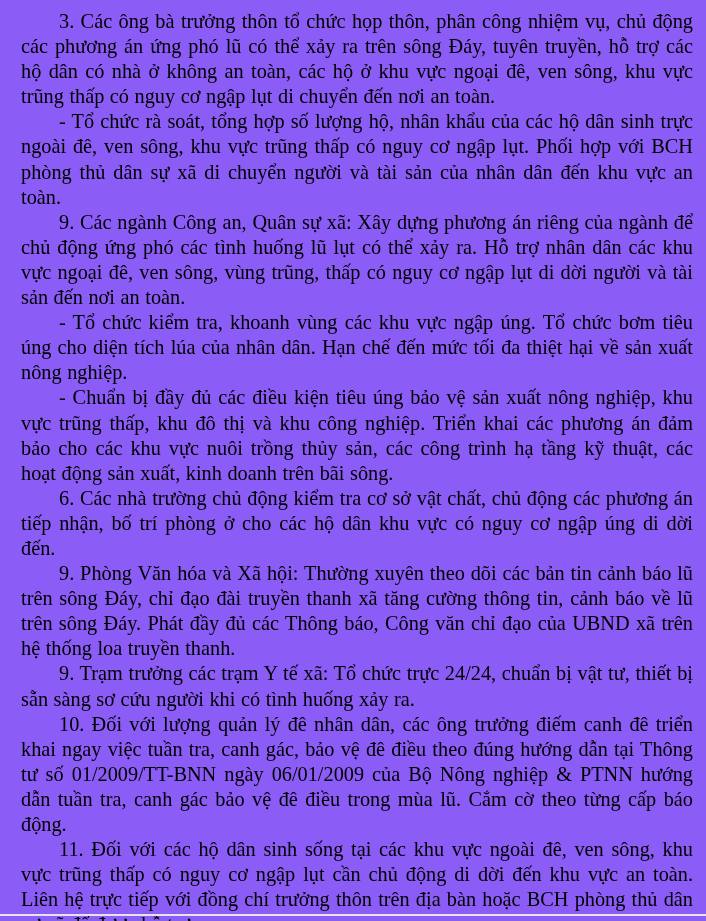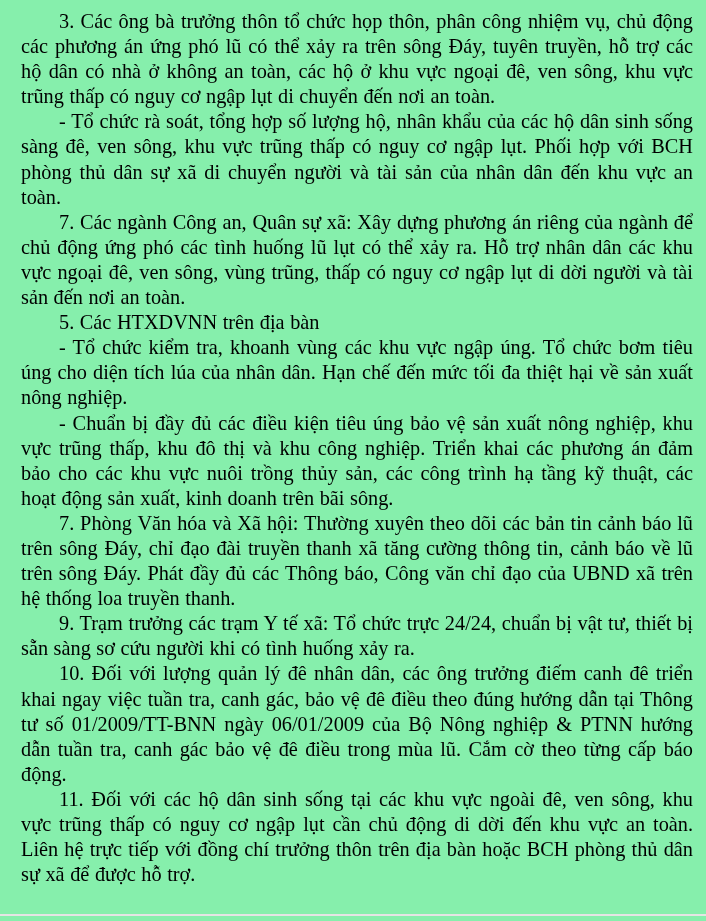--- a/index.html
+++ b/index.html
@@ -4,21 +4,21 @@
 <style>
   html, body {
     margin: 0;
     padding: 0;
     background: #ffffff;
   }
   .page {
     position: relative;
     width: 706px;
     height: 921px;
-    background: #86efac;
+    background: #8b5cf6;
     overflow: hidden;
     font-family: "Liberation Serif", "DejaVu Serif", serif;
   }
   .text-block {
     position: absolute;
     top: 9px;
     left: 21px;
     width: 672px;
     color: #000000;
     font-size: 20.3px;
@@ -39,24 +39,24 @@
     height: 2px;
     background: #e4e4e4;
   }
 </style>
 </head>
 <body>
 
 <div class="page">
   <div class="text-block">
     <p class="para">3. Các ông bà trưởng thôn tổ chức họp thôn, phân công nhiệm vụ, chủ động các phương án ứng phó lũ có thể xảy ra trên sông Đáy, tuyên truyền, hỗ trợ các hộ dân có nhà ở không an toàn, các hộ ở khu vực ngoại đê, ven sông, khu vực trũng thấp có nguy cơ ngập lụt di chuyển đến nơi an toàn.</p>
-    <p class="para">- Tổ chức rà soát, tổng hợp số lượng hộ, nhân khẩu của các hộ dân sinh sống sàng đê, ven sông, khu vực trũng thấp có nguy cơ ngập lụt. Phối hợp với BCH phòng thủ dân sự xã di chuyển người và tài sản của nhân dân đến khu vực an toàn.</p>
-    <p class="para">7. Các ngành Công an, Quân sự xã: Xây dựng phương án riêng của ngành để chủ động ứng phó các tình huống lũ lụt có thể xảy ra. Hỗ trợ nhân dân các khu vực ngoại đê, ven sông, vùng trũng, thấp có nguy cơ ngập lụt di dời người và tài sản đến nơi an toàn.</p>
-    <p class="para">5. Các HTXDVNN trên địa bàn</p>
+    <p class="para">- Tổ chức rà soát, tổng hợp số lượng hộ, nhân khẩu của các hộ dân sinh trực ngoài đê, ven sông, khu vực trũng thấp có nguy cơ ngập lụt. Phối hợp với BCH phòng thủ dân sự xã di chuyển người và tài sản của nhân dân đến khu vực an toàn.</p>
+    <p class="para">9. Các ngành Công an, Quân sự xã: Xây dựng phương án riêng của ngành để chủ động ứng phó các tình huống lũ lụt có thể xảy ra. Hỗ trợ nhân dân các khu vực ngoại đê, ven sông, vùng trũng, thấp có nguy cơ ngập lụt di dời người và tài sản đến nơi an toàn.</p>
     <p class="para">- Tổ chức kiểm tra, khoanh vùng các khu vực ngập úng. Tổ chức bơm tiêu úng cho diện tích lúa của nhân dân. Hạn chế đến mức tối đa thiệt hại về sản xuất nông nghiệp.</p>
     <p class="para">- Chuẩn bị đầy đủ các điều kiện tiêu úng bảo vệ sản xuất nông nghiệp, khu vực trũng thấp, khu đô thị và khu công nghiệp. Triển khai các phương án đảm bảo cho các khu vực nuôi trồng thủy sản, các công trình hạ tầng kỹ thuật, các hoạt động sản xuất, kinh doanh trên bãi sông.</p>
-    <p class="para">7. Phòng Văn hóa và Xã hội: Thường xuyên theo dõi các bản tin cảnh báo lũ trên sông Đáy, chỉ đạo đài truyền thanh xã tăng cường thông tin, cảnh báo về lũ trên sông Đáy. Phát đầy đủ các Thông báo, Công văn chỉ đạo của UBND xã trên hệ thống loa truyền thanh.</p>
+    <p class="para">6. Các nhà trường chủ động kiểm tra cơ sở vật chất, chủ động các phương án tiếp nhận, bố trí phòng ở cho các hộ dân khu vực có nguy cơ ngập úng di dời đến.</p>
+    <p class="para">9. Phòng Văn hóa và Xã hội: Thường xuyên theo dõi các bản tin cảnh báo lũ trên sông Đáy, chỉ đạo đài truyền thanh xã tăng cường thông tin, cảnh báo về lũ trên sông Đáy. Phát đầy đủ các Thông báo, Công văn chỉ đạo của UBND xã trên hệ thống loa truyền thanh.</p>
     <p class="para">9. Trạm trưởng các trạm Y tế xã: Tổ chức trực 24/24, chuẩn bị vật tư, thiết bị sẵn sàng sơ cứu người khi có tình huống xảy ra.</p>
     <p class="para">10. Đối với lượng quản lý đê nhân dân, các ông trưởng điếm canh đê triển khai ngay việc tuần tra, canh gác, bảo vệ đê điều theo đúng hướng dẫn tại Thông tư số 01/2009/TT-BNN ngày 06/01/2009 của Bộ Nông nghiệp &amp; PTNN hướng dẫn tuần tra, canh gác bảo vệ đê điều trong mùa lũ. Cắm cờ theo từng cấp báo động.</p>
     <p class="para">11. Đối với các hộ dân sinh sống tại các khu vực ngoài đê, ven sông, khu vực trũng thấp có nguy cơ ngập lụt cần chủ động di dời đến khu vực an toàn. Liên hệ trực tiếp với đồng chí trưởng thôn trên địa bàn hoặc BCH phòng thủ dân sự xã để được hỗ trợ.</p>
   </div>
   <div class="bottom-divider"></div>
 </div>
 
 </body></html>

